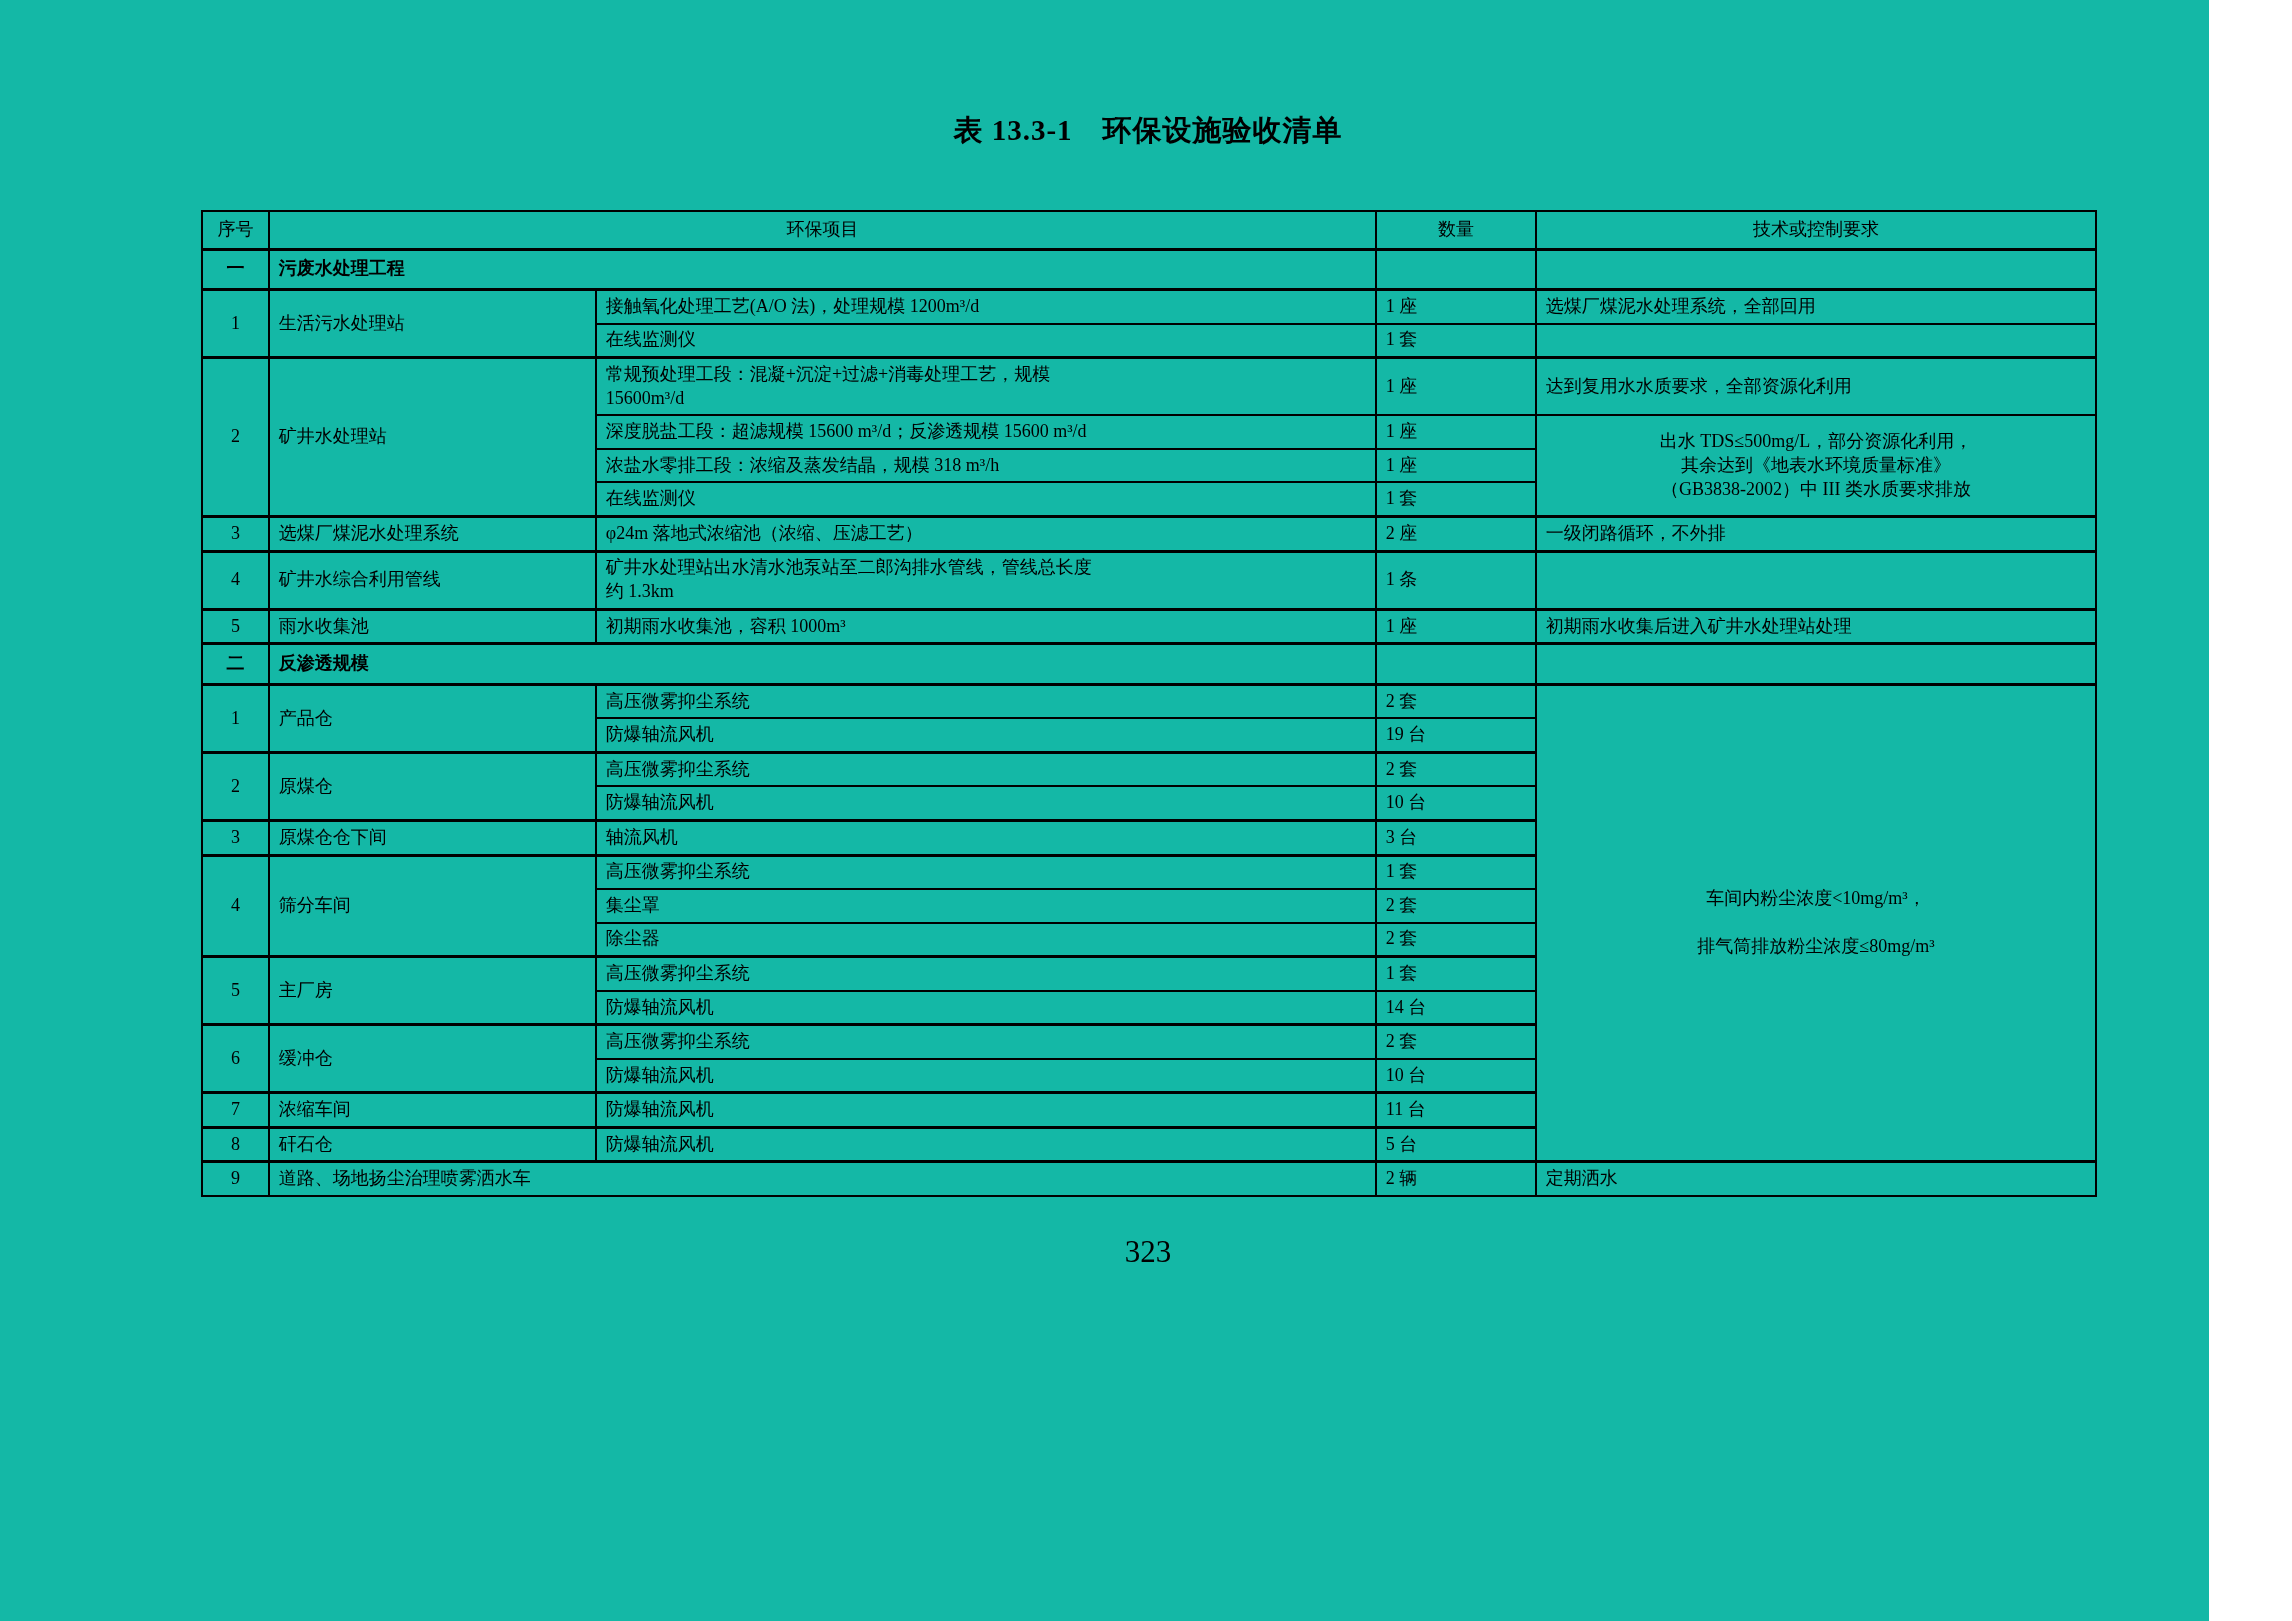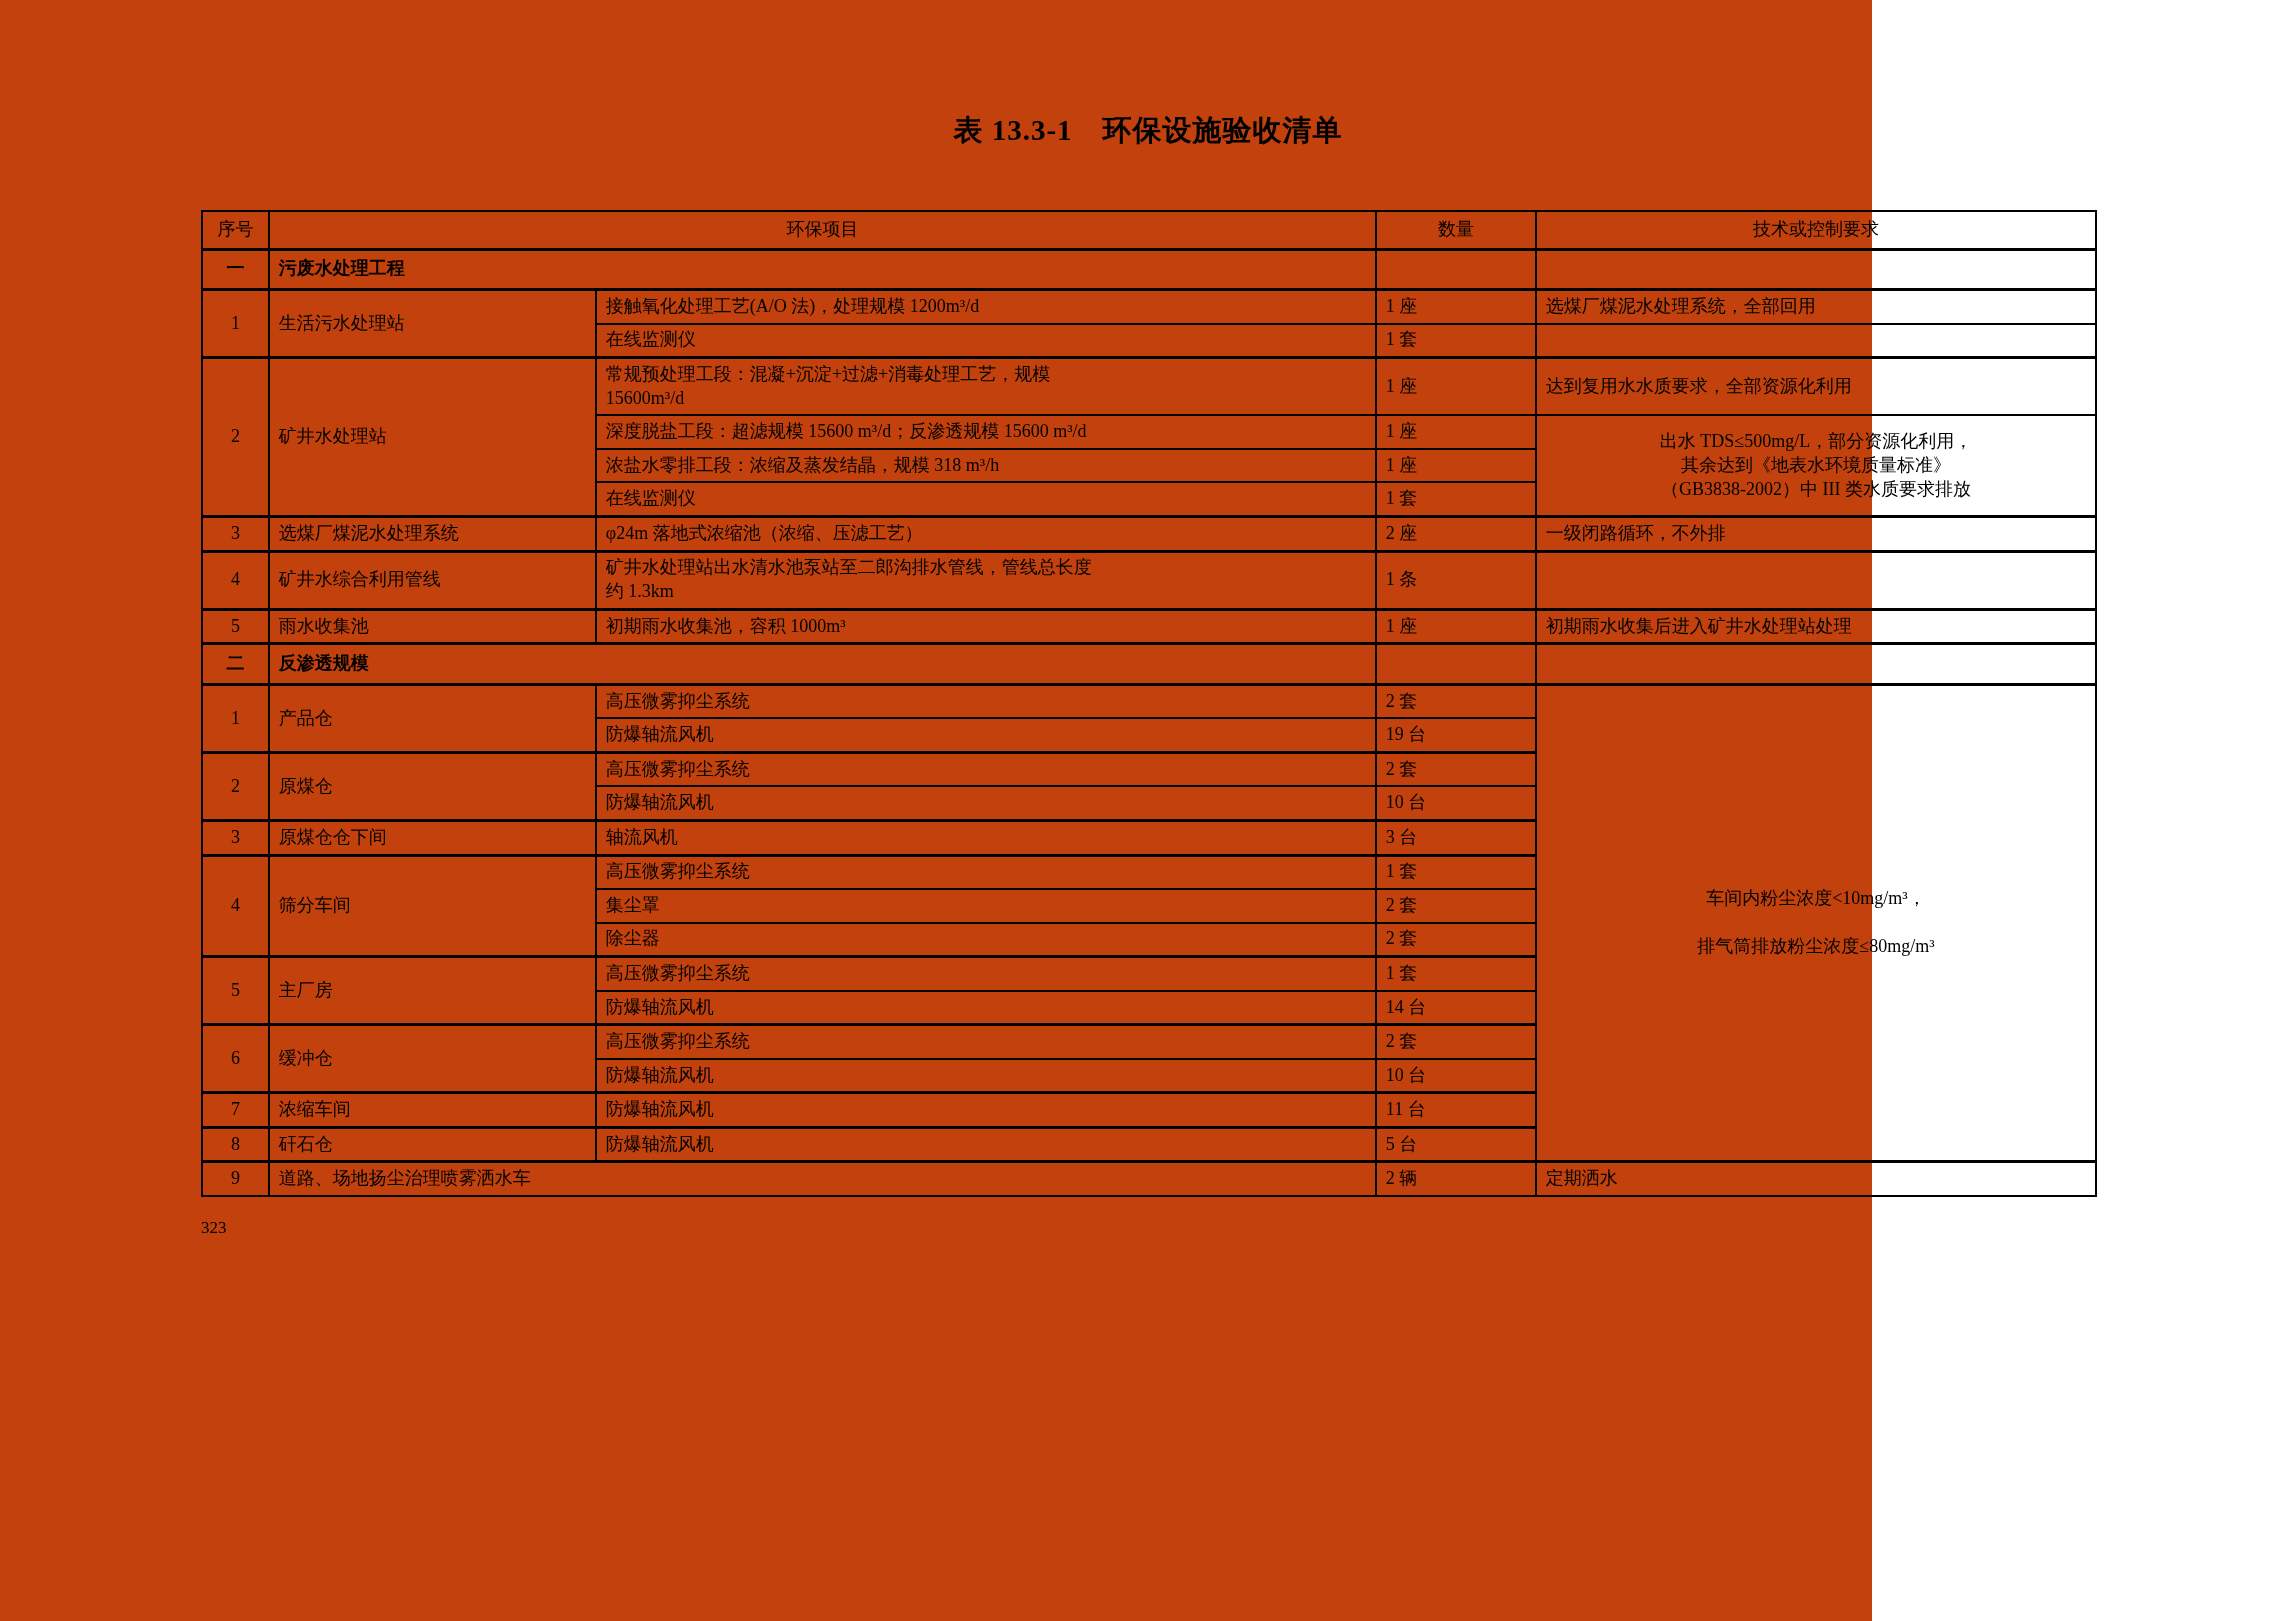--- a/index.html
+++ b/index.html
@@ -2,21 +2,21 @@
 <html><head>
 <meta charset="utf-8">
 <style>
   html,body{margin:0;padding:0;background:#ffffff;}
   body{
     width:2293px;height:1621px;overflow:hidden;
     font-family:"Liberation Serif","DejaVu Serif",serif;
     color:#000;
     -webkit-font-smoothing:antialiased;
   }
-  .page{position:relative;width:1872px;height:1621px;background:#c2410c;}
+  .page{position:relative;width:2209px;height:1621px;background:#14b8a6;}
   .content{position:absolute;left:201px;top:0;width:1894px;}
   .doc-title{
     margin-top:112px;
     text-align:center;
     font-size:29px;
     font-weight:bold;
     line-height:37px;
     letter-spacing:1px;
   }
   table.checklist{
@@ -37,22 +37,23 @@
   tr.gb > td{border-top:3.9px solid #000;}
   td.c{text-align:left;}
   td.idx{text-align:center;padding-left:2px;padding-right:2px;}
   td.name,td.item{text-align:left;}
   td.pre{white-space:pre-line;}
   tr.head td{text-align:center;padding-top:5.9px;padding-bottom:5.9px;}
   tr.section td{font-weight:bold;padding-top:6.9px;padding-bottom:6.9px;}
   td.mreq{text-align:center;white-space:pre-line;line-height:1.55;}
   td.airreq{text-align:center;white-space:pre-line;line-height:1.45;}
   .page-number{
-    font-size:17px;
-    margin-top:21px;
+    text-align:center;
+    font-size:31px;
+    margin-top:37px;
   }
 </style>
 </head>
 <body>
 
 <div class="page">
   <div class="content">
 
     <div class="doc-title">表 13.3-1　环保设施验收清单</div>
 

